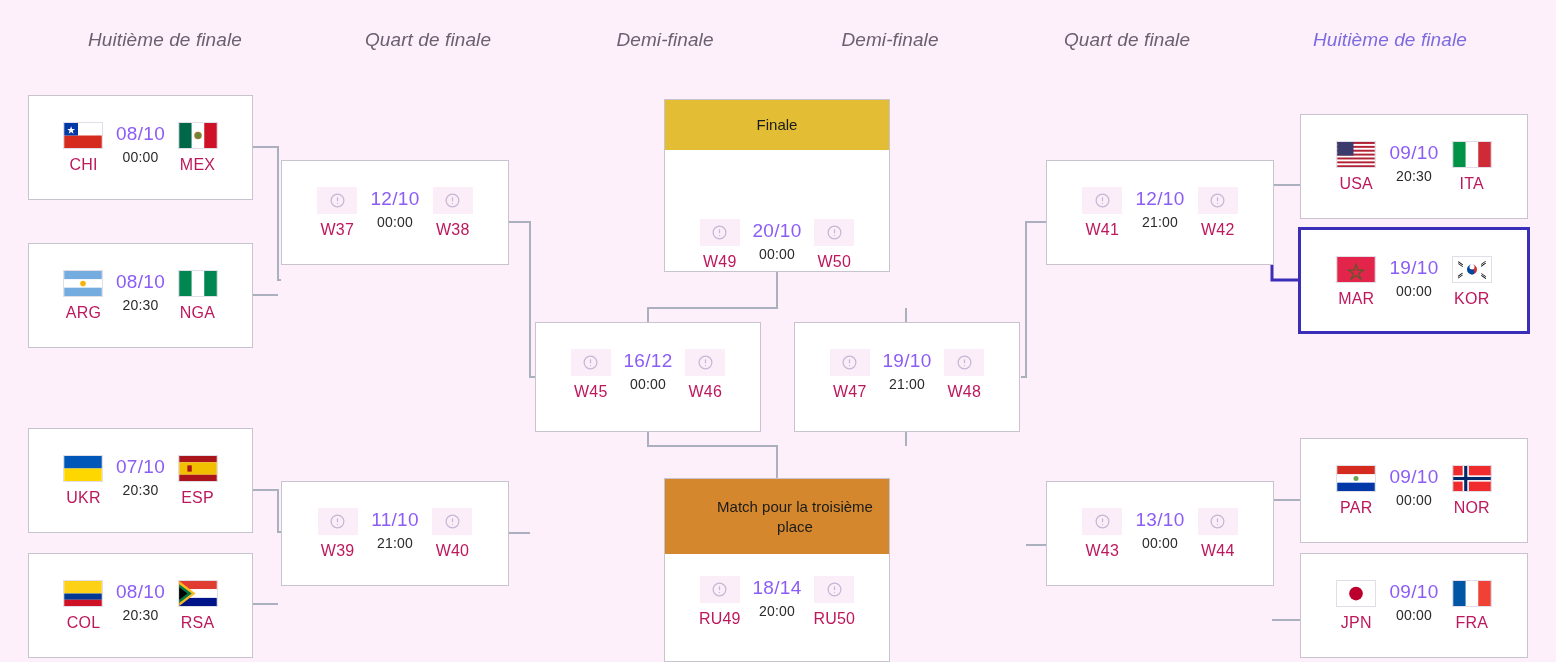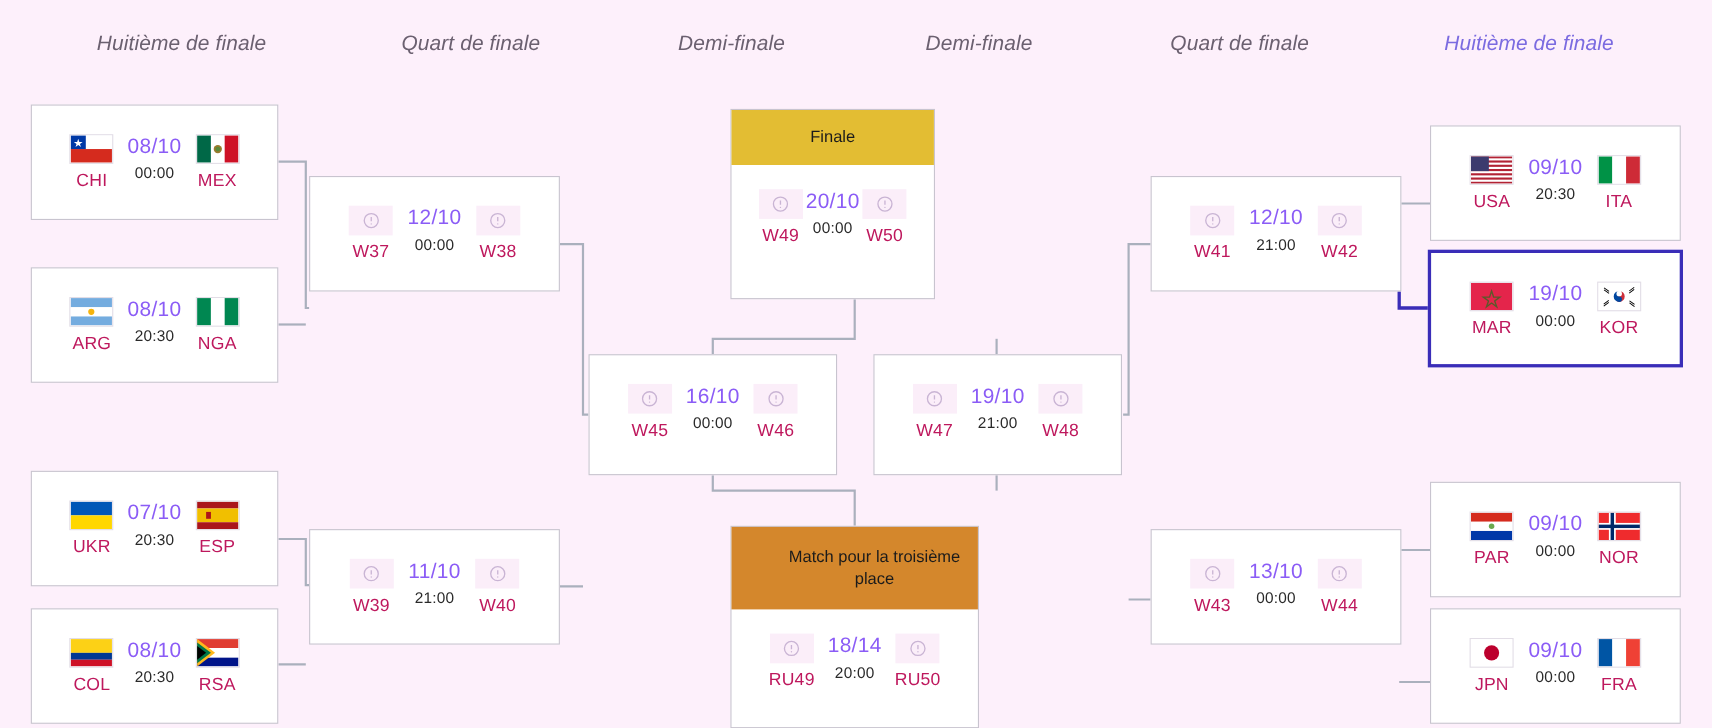--- a/index.html
+++ b/index.html
@@ -366,21 +366,21 @@
         <div class="placeholder">
           <svg width="17" height="17" viewBox="0 0 24 24" fill="none" stroke="#c9b4d4" stroke-width="1.7">
               <circle cx="12" cy="12" r="9"></circle>
               <line x1="12" y1="7.5" x2="12" y2="13"></line>
               <circle cx="12" cy="16.3" r="0.9" fill="#c9b4d4" stroke="none"></circle>
             </svg>
         </div>
         <div class="side-label">W45</div>
       </div>
       <div class="center">
-        <div class="m-date">16/10</div>
+        <div class="m-date">16/12</div>
         <div class="m-time">00:00</div>
       </div>
       <div class="side">
         <div class="placeholder">
           <svg width="17" height="17" viewBox="0 0 24 24" fill="none" stroke="#c9b4d4" stroke-width="1.7">
               <circle cx="12" cy="12" r="9"></circle>
               <line x1="12" y1="7.5" x2="12" y2="13"></line>
               <circle cx="12" cy="16.3" r="0.9" fill="#c9b4d4" stroke="none"></circle>
             </svg>
         </div>
@@ -411,21 +411,21 @@
               <circle cx="12" cy="12" r="9"></circle>
               <line x1="12" y1="7.5" x2="12" y2="13"></line>
               <circle cx="12" cy="16.3" r="0.9" fill="#c9b4d4" stroke="none"></circle>
             </svg>
         </div>
         <div class="side-label">W48</div>
       </div>
     </div>
   </div>
 
-  <div class="match has-title" style="left:664px;top:99px;width:186px;height:173px;">
+  <div class="match has-title" style="left:664px;top:99px;width:226px;height:173px;gap:47px;">
     <div class="match-title final">Finale</div>
     <div class="match-body">
       <div class="side">
         <div class="placeholder">
           <svg width="17" height="17" viewBox="0 0 24 24" fill="none" stroke="#c9b4d4" stroke-width="1.7">
               <circle cx="12" cy="12" r="9"></circle>
               <line x1="12" y1="7.5" x2="12" y2="13"></line>
               <circle cx="12" cy="16.3" r="0.9" fill="#c9b4d4" stroke="none"></circle>
             </svg>
         </div>

